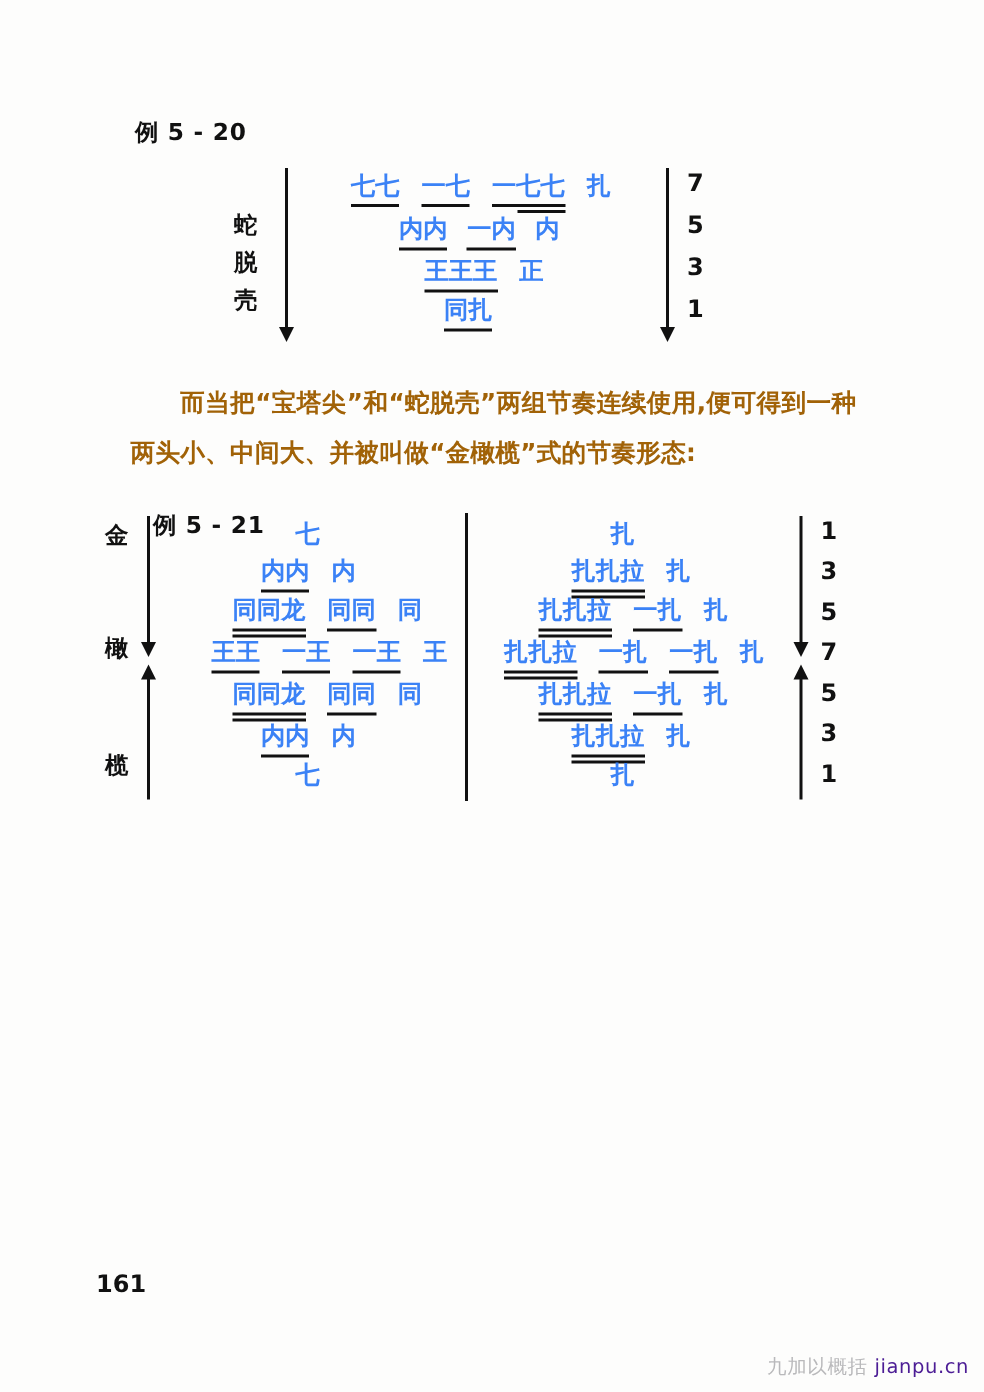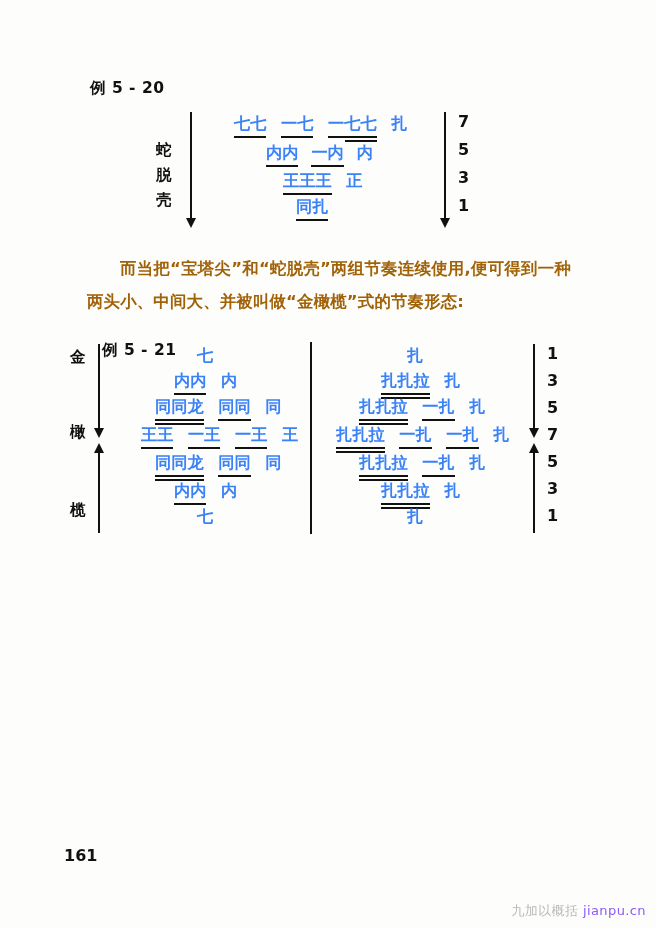--- a/index.html
+++ b/index.html
@@ -135,21 +135,21 @@
   
   .watermark {
     position: absolute;
     right: 10px;
     bottom: 8px;
     font-size: 13px;
     font-family: "DejaVu Sans", "Liberation Sans", sans-serif;
     color: #b9b9bb;
     letter-spacing: 0.4px;
   }
-  .watermark .dom { color: #8b5cf6; }
+  .watermark .dom { color: #4c1d95; }
 </style>
 </head>
 <body>
 
 <div class="page">
 
   <div class="ex-label" style="left:90px; top:78px;">例 5 - 20</div>
 
   <div class="example">
 

